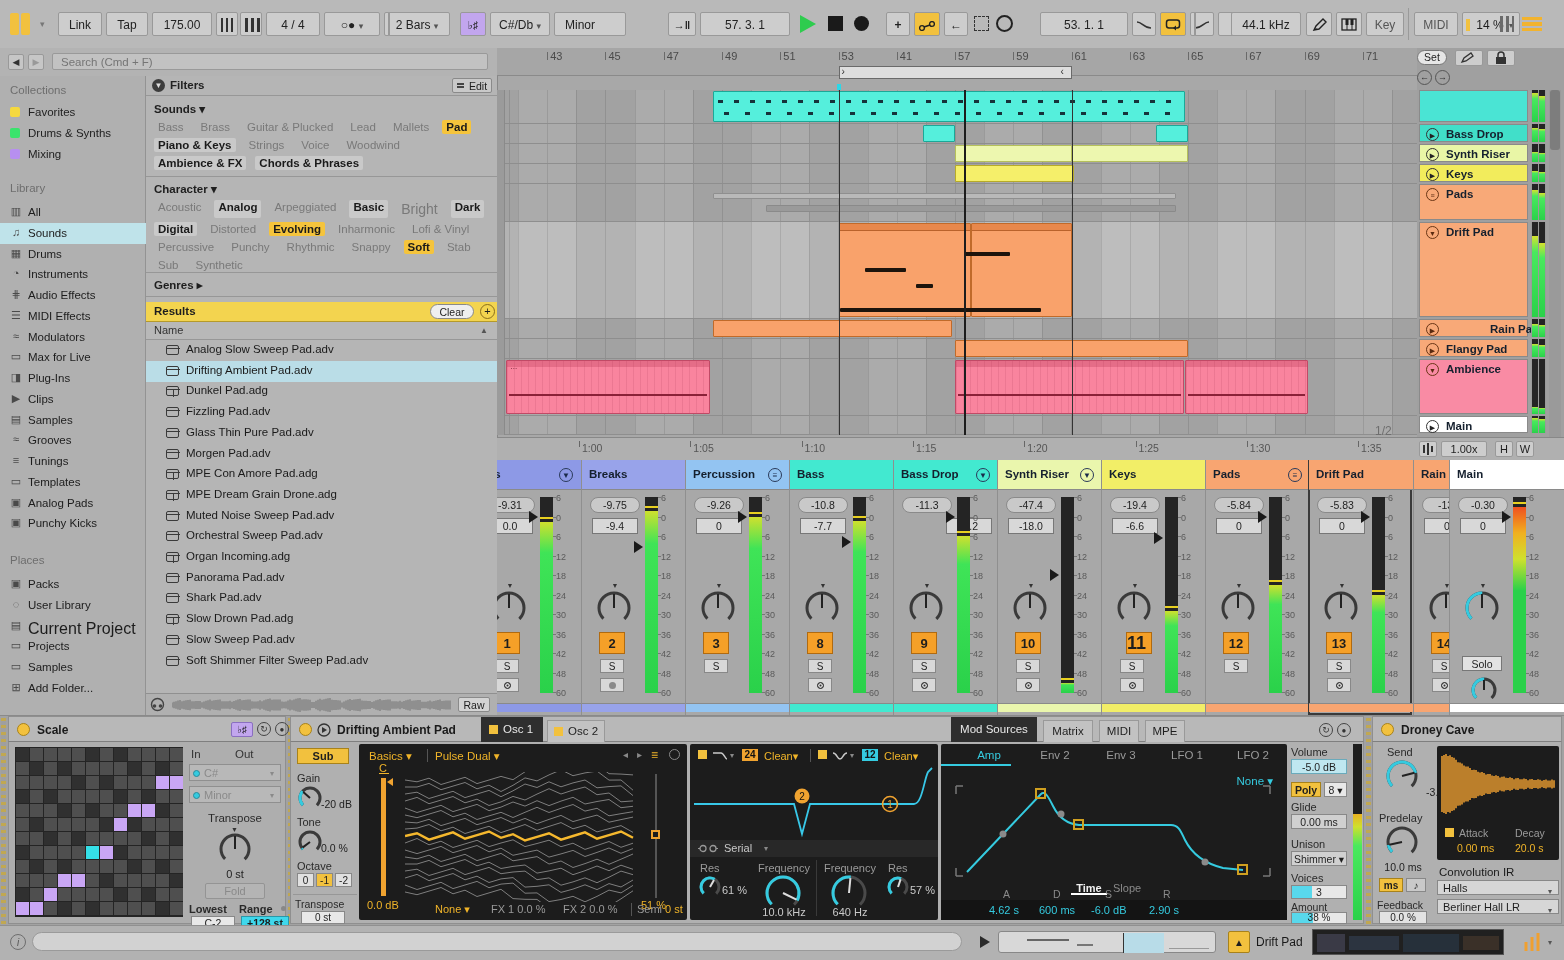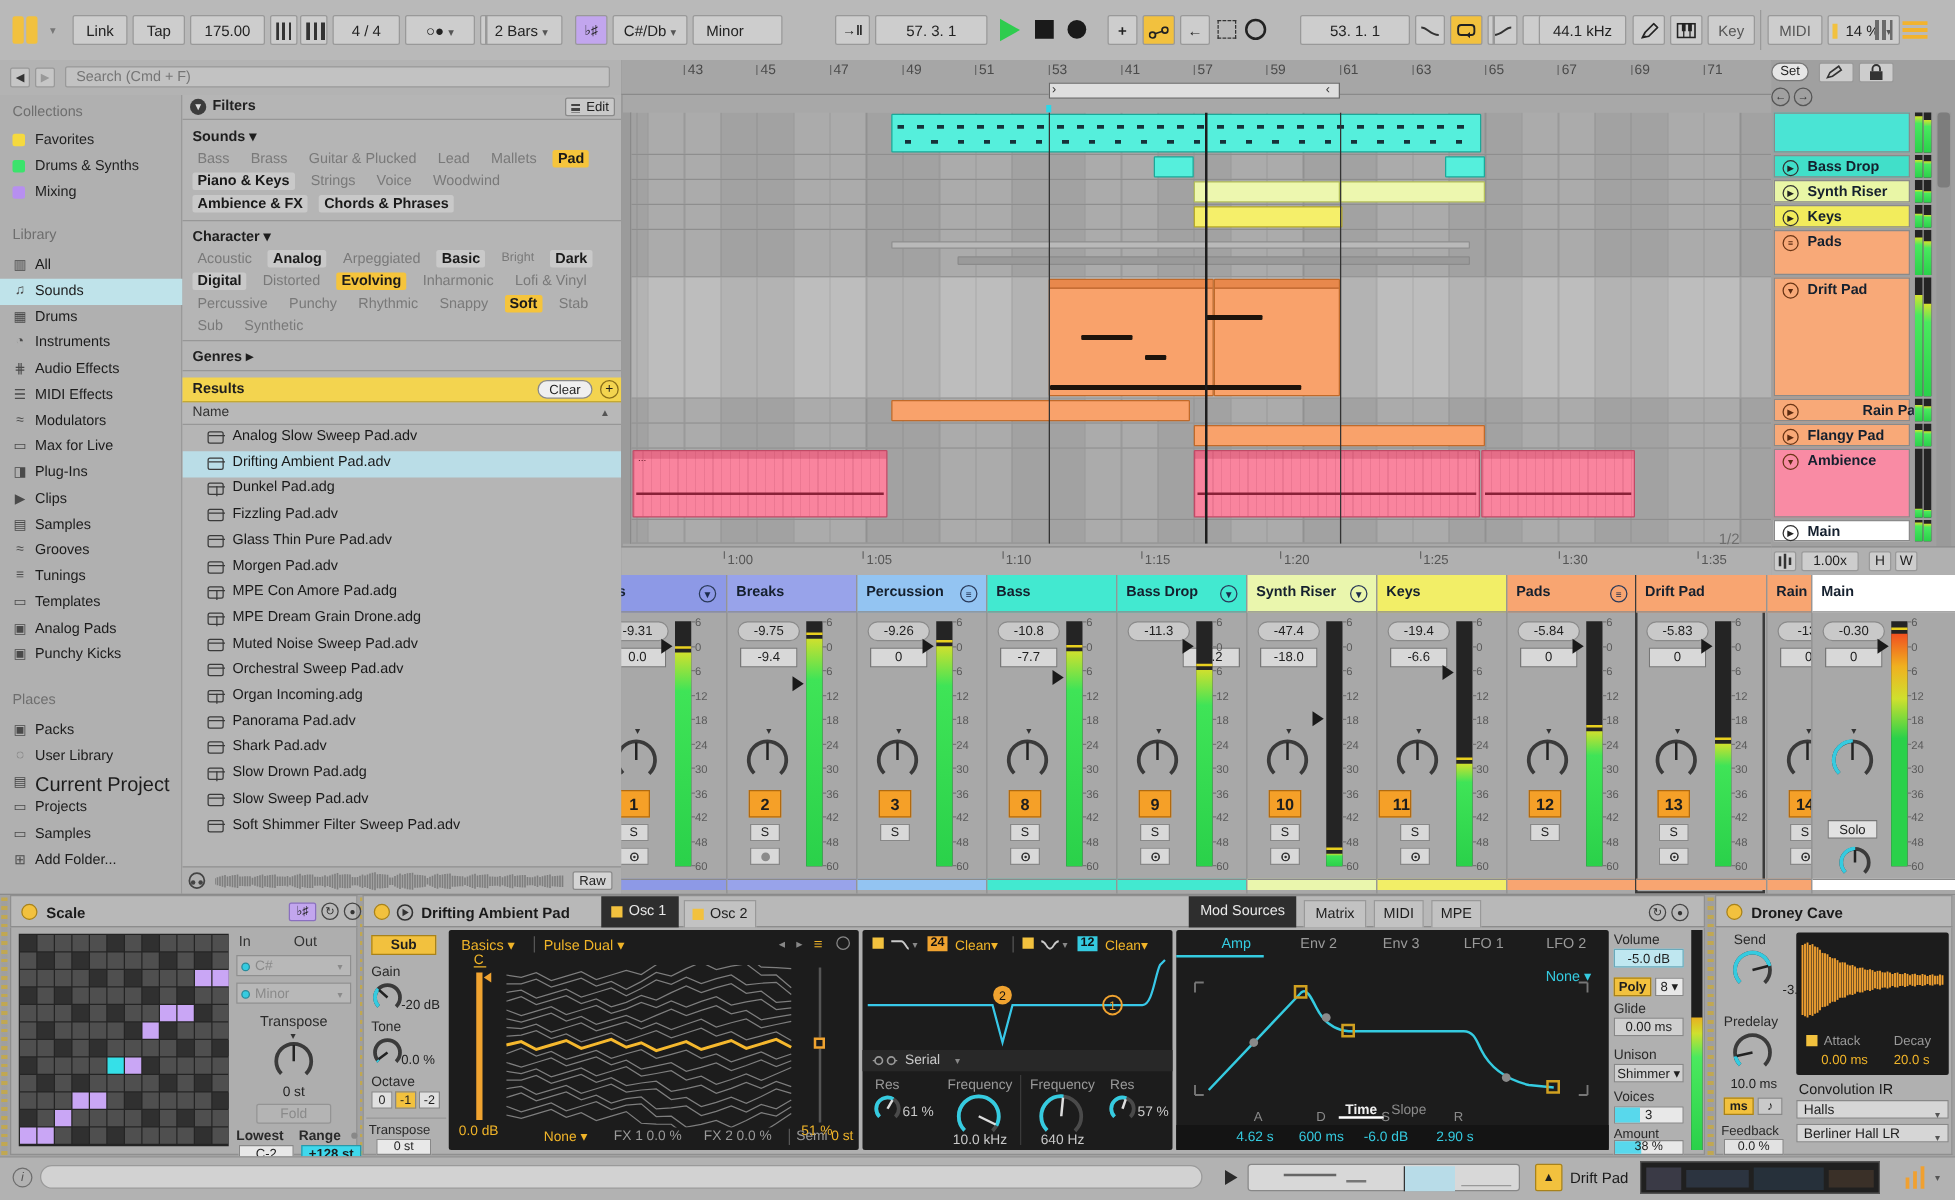--- a/index.html
+++ b/index.html
@@ -246,21 +246,21 @@
           <div style="font-size: 11.5px; padding: 1px 4px; border-radius: 2px; background: rgb(201, 201, 201); color: rgb(26, 26, 26); font-weight: bold;">Ambience &amp; FX</div>
           <div style="font-size: 11.5px; padding: 1px 4px; border-radius: 2px; background: rgb(201, 201, 201); color: rgb(26, 26, 26); font-weight: bold;">Chords &amp; Phrases</div>
         </div>
         <div style="position: absolute; left: 0px; top: 100px; width: 351px; height: 1px; box-sizing: border-box; background: rgb(151, 151, 151);"></div>
         <div style="position: absolute; left: 8px; top: 106px; width: 90px; height: 13px; box-sizing: border-box; font-size: 11.5px; font-weight: bold;">Character ▾</div>
         <div style="position: absolute; left: 8px; top: 124px; width: 336px; box-sizing: border-box; display: flex; flex-wrap: wrap; gap: 4px 9px;">
           <div style="font-size: 11.5px; padding: 1px 4px; border-radius: 2px; color: rgb(121, 121, 121);">Acoustic</div>
           <div style="font-size: 11.5px; padding: 1px 4px; border-radius: 2px; background: rgb(201, 201, 201); color: rgb(26, 26, 26); font-weight: bold;">Analog</div>
           <div style="font-size: 11.5px; padding: 1px 4px; border-radius: 2px; color: rgb(121, 121, 121);">Arpeggiated</div>
           <div style="font-size: 11.5px; padding: 1px 4px; border-radius: 2px; background: rgb(201, 201, 201); color: rgb(26, 26, 26); font-weight: bold;">Basic</div>
-          <div style="font-size: 10px; padding: 1px 4px; border-radius: 2px; color: rgb(121, 121, 121);">Bright</div>
+          <div style="font-size: 14px; padding: 1px 4px; border-radius: 2px; color: rgb(121, 121, 121);">Bright</div>
           <div style="font-size: 11.5px; padding: 1px 4px; border-radius: 2px; background: rgb(201, 201, 201); color: rgb(26, 26, 26); font-weight: bold;">Dark</div>
           <div style="font-size: 11.5px; padding: 1px 4px; border-radius: 2px; background: rgb(201, 201, 201); color: rgb(26, 26, 26); font-weight: bold;">Digital</div>
           <div style="font-size: 11.5px; padding: 1px 4px; border-radius: 2px; color: rgb(121, 121, 121);">Distorted</div>
           <div style="font-size: 11.5px; padding: 1px 4px; border-radius: 2px; background: rgb(245, 196, 60); color: rgb(26, 26, 26); font-weight: bold;">Evolving</div>
           <div style="font-size: 11.5px; padding: 1px 4px; border-radius: 2px; color: rgb(121, 121, 121);">Inharmonic</div>
           <div style="font-size: 11.5px; padding: 1px 4px; border-radius: 2px; color: rgb(121, 121, 121);">Lofi &amp; Vinyl</div>
           <div style="font-size: 11.5px; padding: 1px 4px; border-radius: 2px; color: rgb(121, 121, 121);">Percussive</div>
           <div style="font-size: 11.5px; padding: 1px 4px; border-radius: 2px; color: rgb(121, 121, 121);">Punchy</div>
           <div style="font-size: 11.5px; padding: 1px 4px; border-radius: 2px; color: rgb(121, 121, 121);">Rhythmic</div>
           <div style="font-size: 11.5px; padding: 1px 4px; border-radius: 2px; color: rgb(121, 121, 121);">Snappy</div>
@@ -1087,21 +1087,21 @@
         </div>
         <div style="position: absolute; left: 8px; top: 37px; width: 50px; height: 16px; box-sizing: border-box; background: rgb(201, 201, 201); border: 1px solid rgb(138, 138, 138); border-radius: 8px; font-size: 10.5px; text-align: center; line-height: 15px;">-19.4</div>
         <div style="position: absolute; left: 10px; top: 58px; width: 46px; height: 16px; box-sizing: border-box; background: rgb(216, 216, 216); border: 1px solid rgb(119, 119, 119); font-size: 10.5px; text-align: center; line-height: 15px;">-6.6</div>
         <div style="position: absolute; left: 29px; top: 122px; width: 8px; height: 6px; box-sizing: border-box; font-size: 7px; color: rgb(51, 51, 51); text-align: center;">▼</div>
         <div style="position: absolute; left: 14px; top: 130px; width: 36px; height: 36px; box-sizing: border-box;">
           <svg width="36" height="36" viewBox="0 0 36 36">
             <circle cx="18" cy="18" r="15" fill="none" stroke="#3a3a3a" stroke-width="3" stroke-dasharray="70.68583470577033 94.24777960769379" transform="rotate(135 18 18)"></circle>
             <line x1="18" y1="18" x2="17.999999999999996" y2="4" stroke="#222" stroke-width="2"></line>
           </svg>
         </div>
-        <div style="position: absolute; left: 1px; top: 172px; width: 26px; height: 22px; box-sizing: border-box; background: rgb(245, 160, 40); border: 1px solid rgb(176, 106, 16); font-size: 13px; font-weight: bold; text-align: right; line-height: 21px;">11</div>
+        <div style="position: absolute; left: 24px; top: 172px; width: 26px; height: 22px; box-sizing: border-box; background: rgb(245, 160, 40); border: 1px solid rgb(176, 106, 16); font-size: 18px; font-weight: bold; text-align: left; line-height: 21px;">11</div>
         <div style="position: absolute; left: 18px; top: 199px; width: 24px; height: 14px; box-sizing: border-box; background: rgb(216, 216, 216); border: 1px solid rgb(136, 136, 136); font-size: 10px; text-align: center; line-height: 13px;">S</div>
         <div style="position: absolute; left: 18px; top: 218px; width: 24px; height: 14px; box-sizing: border-box; background: rgb(216, 216, 216); border: 1px solid rgb(136, 136, 136); text-align: center; line-height: 12px;">
           <div style="position: absolute; left: 8px; top: 3px; width: 7px; height: 7px; box-sizing: border-box; border: 1.6px solid rgb(51, 51, 51); border-radius: 50%; background: rgb(51, 51, 51); box-shadow: rgb(216, 216, 216) 0px 0px 0px 1.5px inset;"></div>
         </div>
         <div style="position: absolute; left: 52px; top: 71.95px; width: 0px; height: 0px; box-sizing: border-box; border-left: 9px solid rgb(26, 26, 26); border-top: 6px solid transparent; border-bottom: 6px solid transparent;"></div>
         <div style="position: absolute; left: 63px; top: 37px; width: 13px; height: 196px; box-sizing: border-box; background: rgb(36, 36, 36);">
           <div style="position: absolute; left: 0px; top: 113.68px; width: 13px; height: 82.32px; box-sizing: border-box; background: linear-gradient(to top, rgb(42, 209, 74), rgb(63, 228, 87) 82%, rgb(207, 224, 46));"></div>
           <div style="position: absolute; left: 0px; top: 108.68px; width: 13px; height: 2px; box-sizing: border-box; background: rgb(232, 208, 32);"></div>
         </div>
         <div style="position: absolute; left: 79px; top: 33px; width: 8px; height: 8px; box-sizing: border-box; font-size: 9px; color: rgb(90, 90, 90);">6</div>

